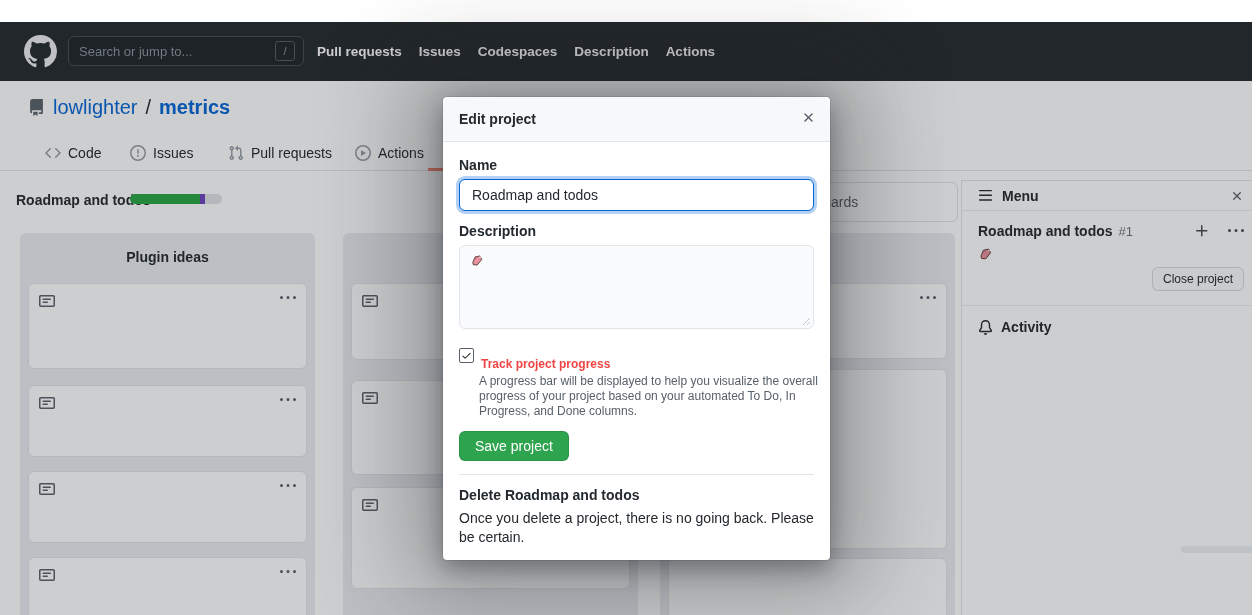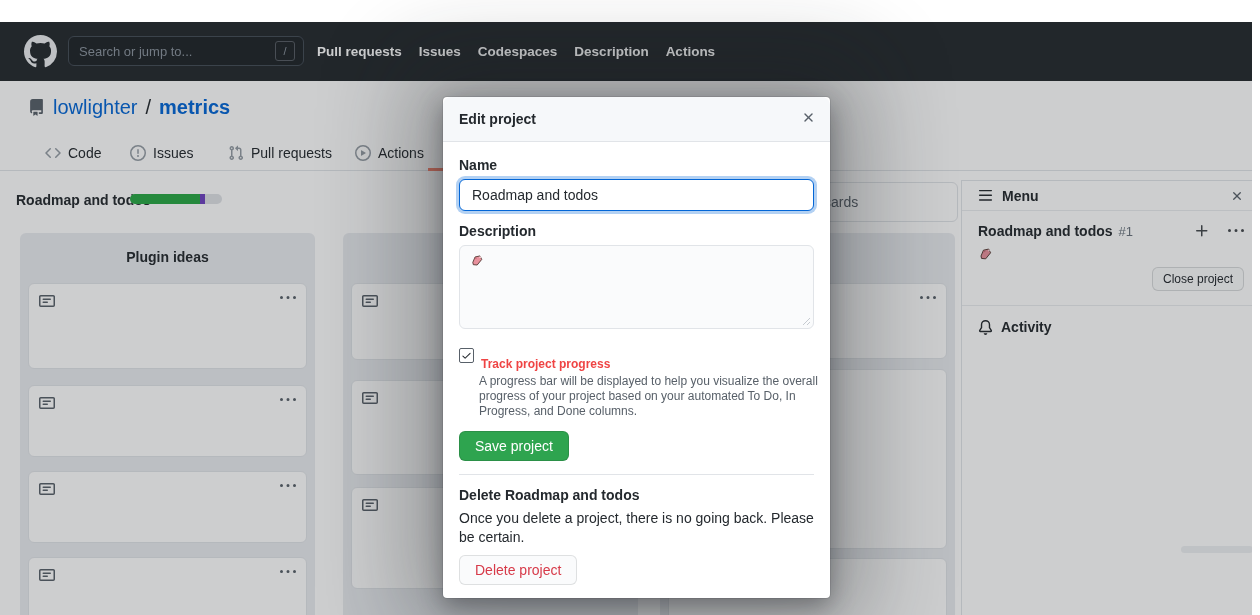--- a/index.html
+++ b/index.html
@@ -350,17 +350,16 @@
         <span class="cb-lbl">Track project progress</span>
       </div>
       <div class="cb-note">A progress bar will be displayed to help you visualize the overall progress of your project based on your automated To Do, In Progress, and Done columns.</div>
 
       <button class="btn-save">Save project</button>
 
       <hr>
 
       <div class="del-head">Delete Roadmap and todos</div>
       <div class="del-note">Once you delete a project, there is no going back. Please be certain.</div>
-      <button class="btn-delete">Delete project</button>
     </div>
   </div>
 
 </div>
 
 </body></html>

